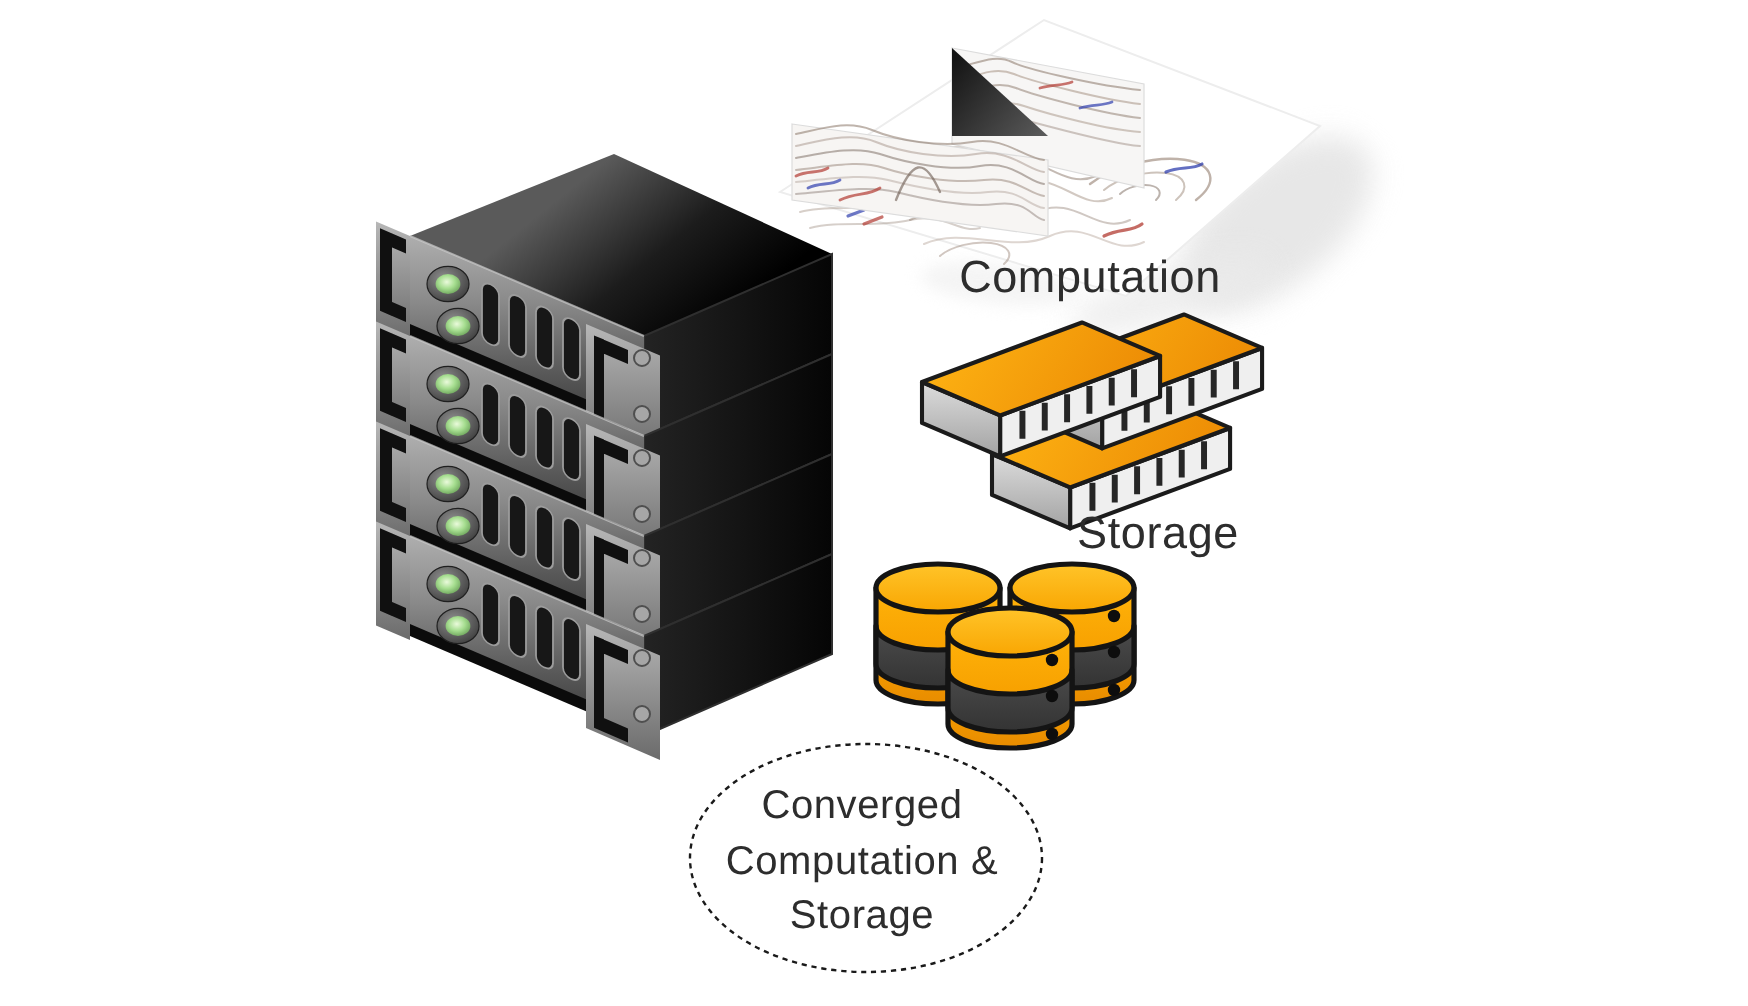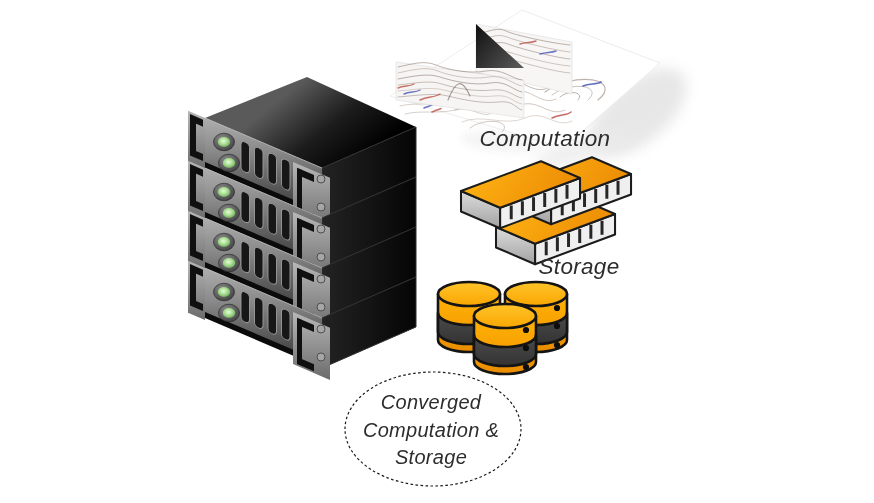--- a/index.html
+++ b/index.html
@@ -1,17 +1,17 @@
 <!DOCTYPE html>
 <html><head>
 <meta charset="utf-8">
 <style>
   html,body{margin:0;padding:0;background:#ffffff;}
   .stage{position:relative;width:874px;height:503px;background:#ffffff;overflow:hidden;
-         font-family:"Liberation Sans","DejaVu Sans",sans-serif;font-style:italic;}
+         font-family:"Liberation Sans","DejaVu Sans",sans-serif;}
   svg{display:block;}
   .lbl{font-family:"Liberation Sans","DejaVu Sans",sans-serif;fill:#2d2d2d;letter-spacing:.3px;}
 </style>
 </head>
 <body>
 
 <div class="stage">
 <svg width="874" height="503" viewBox="0 0 874 503" xmlns="http://www.w3.org/2000/svg">
   <defs>
     <filter id="blur7" x="-80%" y="-80%" width="260%" height="260%">

